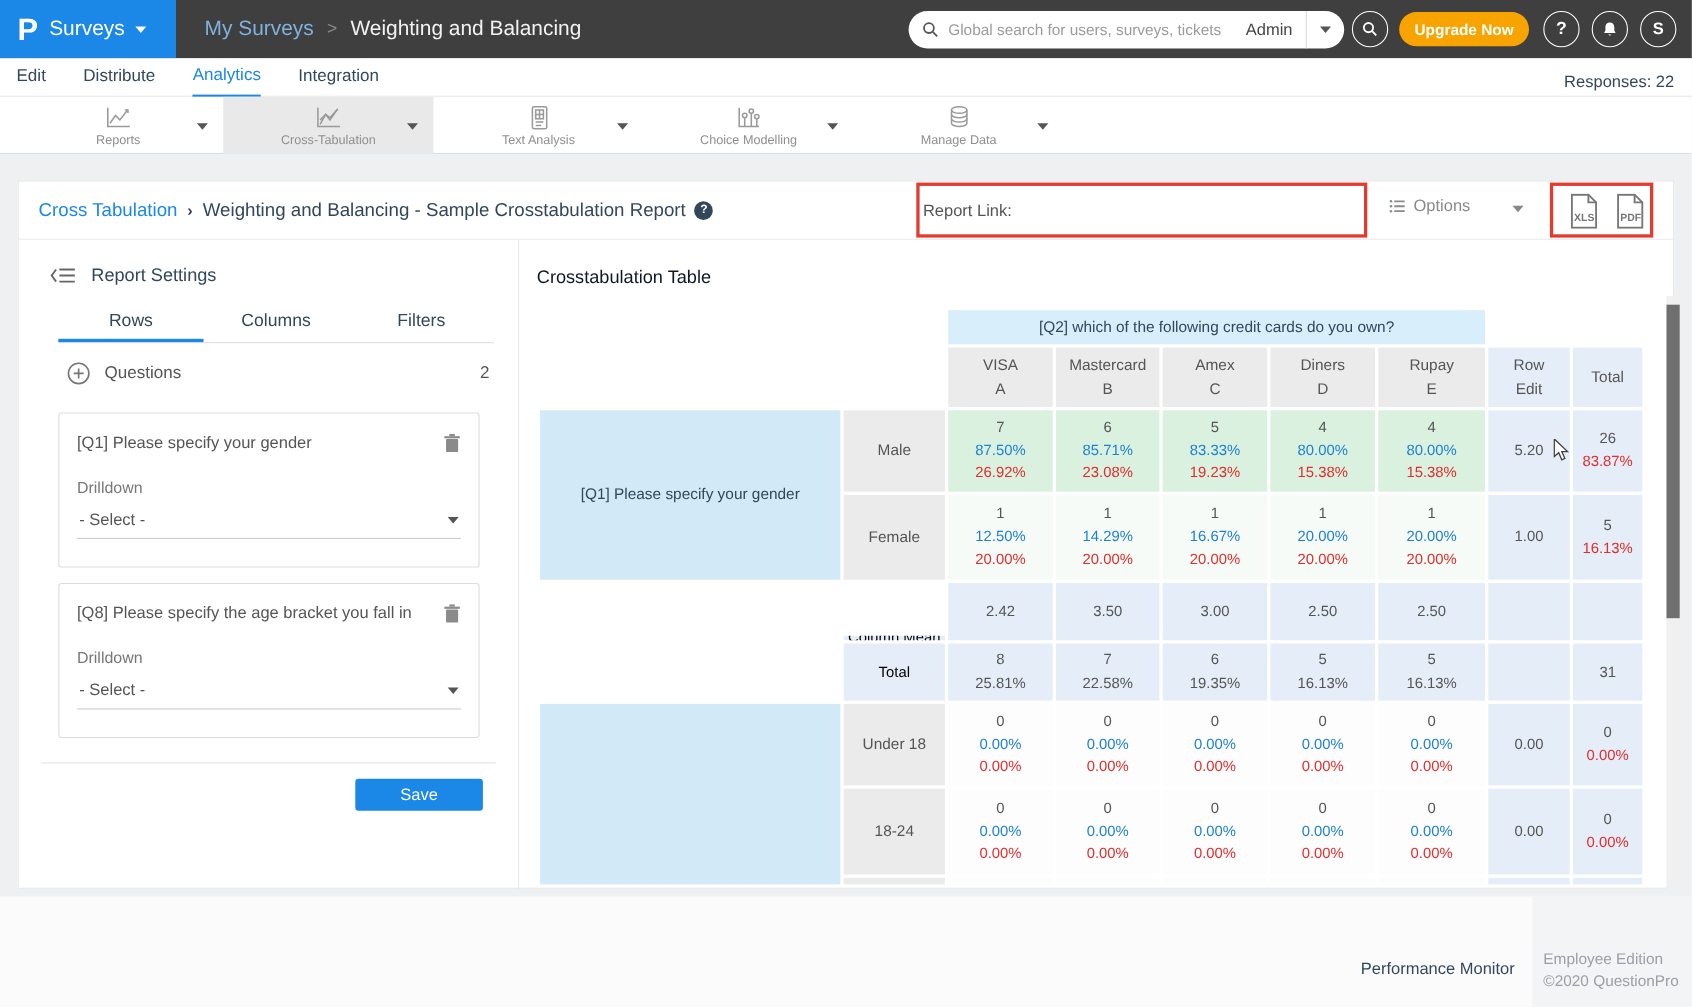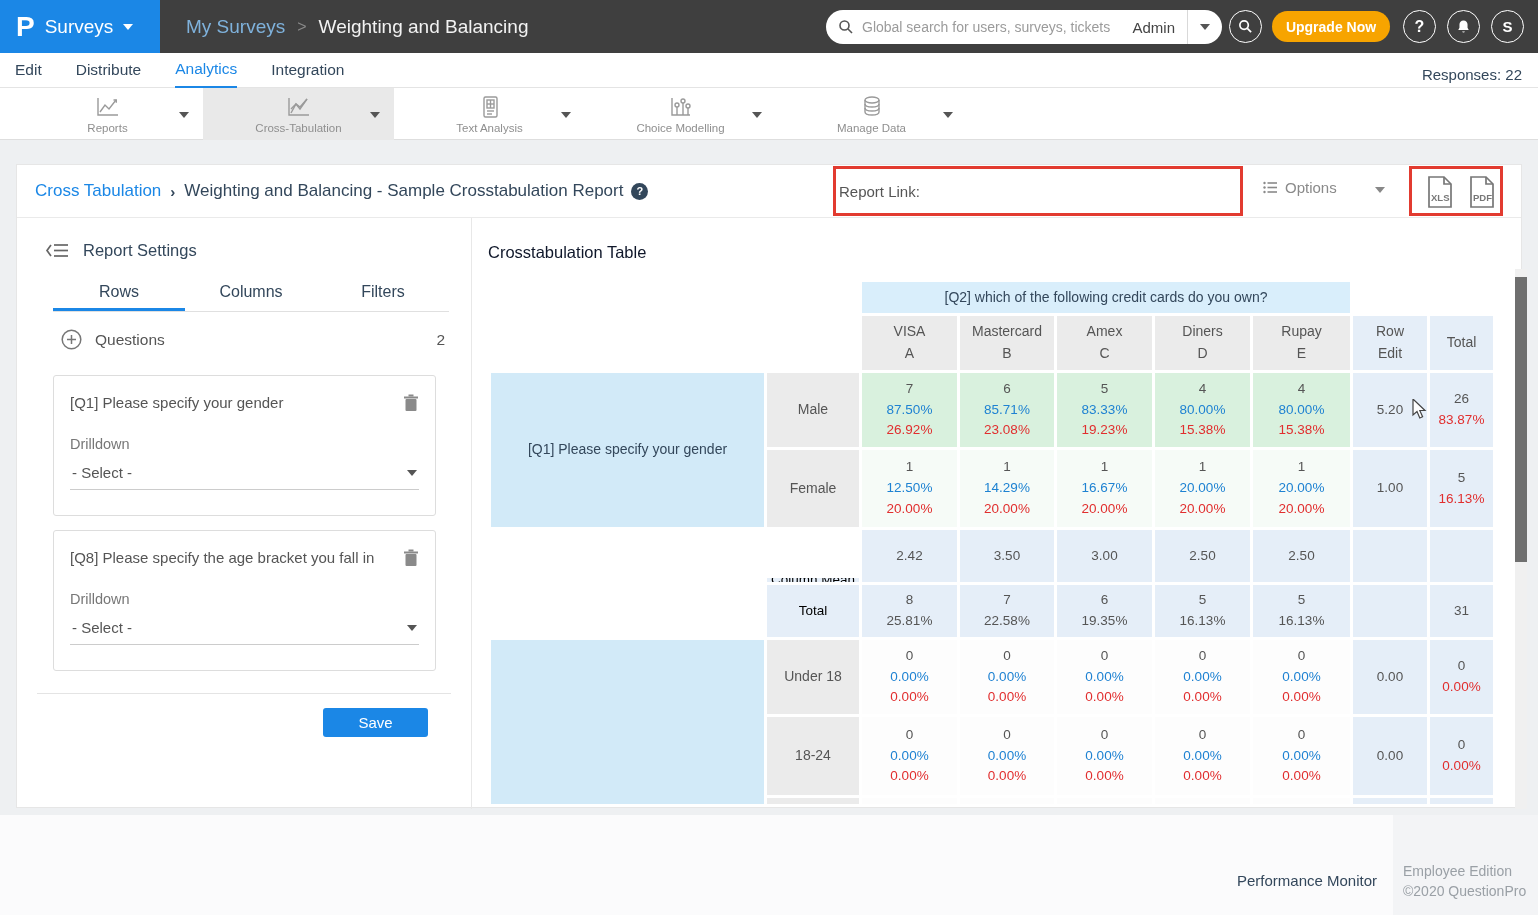--- a/index.html
+++ b/index.html
@@ -71,21 +71,21 @@
   .q-row { position:absolute; left:44px; top:164px; width:384px; display:flex; align-items:center; gap:13px; }
   .q-row .qlabel { color:#555; font-size:15.5px; flex:1; }
   .q-row .qcount { color:#555; font-size:15.5px; }
   .qcard { position:absolute; left:36px; width:383px; height:141px; border:1px solid #ddd; border-radius:3px; padding:18px 16px 0; }
   .qcard .qtitle-row { display:flex; }
   .qcard .qtitle { color:#555; font-size:15px; flex:1; padding-right:8px; }
   .qcard .drill { color:#777; font-size:14.5px; margin-top:24px; }
   .select-row { display:flex; align-items:center; border-bottom:1px solid #ccc; padding:10px 2px 8px; margin-top:2px; cursor:pointer; }
   .select-row .sel-val { color:#555; font-size:15px; flex:1; }
   .panel-divider { position:absolute; left:20px; top:528px; width:414px; height:1px; background:#e4e4e4; }
-  .save-btn { position:absolute; left:306px; top:543px; width:105px; height:29px; background:#1b87e6; border:none; border-radius:3px; color:#fff; font-size:15px; font-family:"Liberation Sans",sans-serif; cursor:pointer; }
+  .save-btn { position:absolute; left:306px; top:543px; width:116px; height:29px; background:#1b87e6; border:none; border-radius:3px; color:#fff; font-size:15px; font-family:"Liberation Sans",sans-serif; cursor:pointer; }
 
   
   .ct-title { position:absolute; left:471px; top:78px; color:#0f172a; font-size:16.5px; }
   .ct-table { position:absolute; left:474px; top:117px; display:grid;
       grid-template-columns:273px 92px 95px 94px 95px 95px 97px 74px 63px;
       grid-template-rows:31px 54px 74px 77px 52px 52px 74px 78px 6px; gap:3px; }
   .cell { display:flex; flex-direction:column; justify-content:center; align-items:center; font-size:13.5px; line-height:1.55; text-align:center; overflow:hidden; }
   .bg-band   { background:#d9eefb; color:#33475b; font-size:14px; }
   .bg-head   { background:#ebebeb; color:#555; font-size:14px; }
   .bg-bluehd { background:#e5eef8; color:#555; font-size:14px; }

